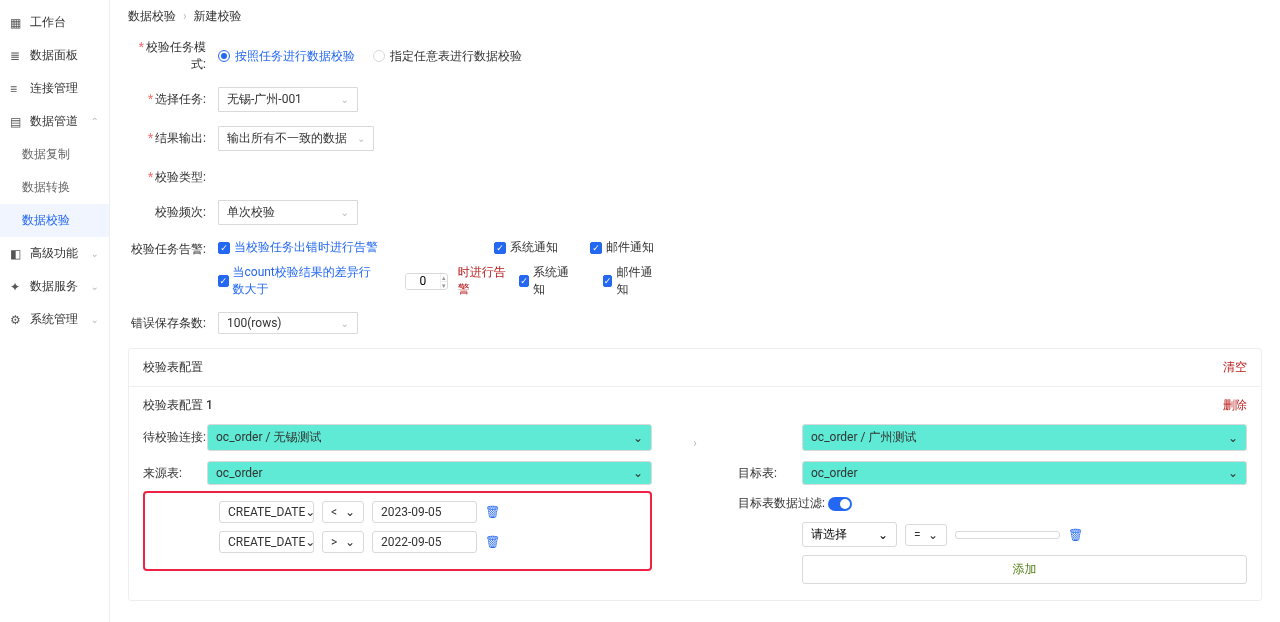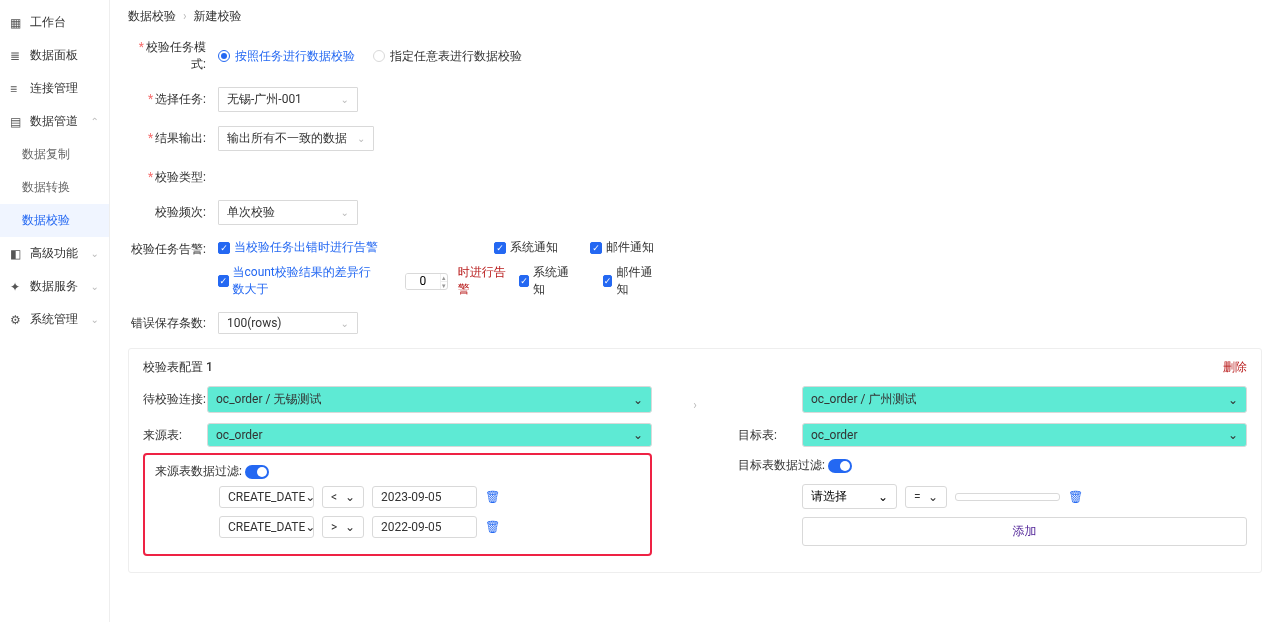--- a/index.html
+++ b/index.html
@@ -51,21 +51,21 @@
 .arrow-mid { width: 30px; display: flex; align-items: center; justify-content: center; color: #bbb; }
 .switch { width: 24px; height: 14px; border-radius: 7px; background: #2468f2; position: relative; display: inline-block; }
 .switch::after { content: ""; position: absolute; width: 10px; height: 10px; border-radius: 50%; background: #fff; top: 2px; right: 2px; }
 .filter-box { border: 2px solid #e24; border-radius: 4px; padding: 8px 10px; margin-top: -4px; }
 .filter-row { display: flex; align-items: center; gap: 8px; margin-bottom: 8px; }
 .filter-row .sel-s { border: 1px solid #d9d9d9; border-radius: 3px; padding: 3px 8px; display: flex; justify-content: space-between; align-items: center; background: #fff; }
 .filter-row .f1 { width: 95px; }
 .filter-row .f2 { width: 42px; }
 .filter-row .f3 { width: 105px; }
 .trash { color: #2468f2; cursor: pointer; }
-.btn-wide { width: 100%; text-align: center; padding: 5px; border: 1px solid #d9d9d9; border-radius: 3px; background: #fff; color: #4c1d95; cursor: pointer; }
+.btn-wide { width: 100%; text-align: center; padding: 5px; border: 1px solid #d9d9d9; border-radius: 3px; background: #fff; color: #4d7c0f; cursor: pointer; }
 .alarm-block { display: flex; flex-direction: column; gap: 8px; }
 .alarm-block .ar { display: flex; align-items: center; gap: 10px; }
 .ar .cright { margin-left: auto; display: flex; gap: 18px; }
 .gray-inp { color: #000000; }
 </style>
 </head>
 <body>
 
 <div class="layout">
   <div class="sidebar">
@@ -207,20 +207,24 @@
 
     <div class="form-row">
       <div class="form-label"><span>错误保存条数:</span></div>
       <div class="select">
           <span>100(rows)</span>
           <span class="caret">⌄</span>
         </div>
     </div>
 
     <div class="panel">
+      <div class="panel-head">
+        <span>校验表配置</span>
+        <span class="link">清空</span>
+      </div>
       <div class="panel-body">
         <div class="sub-head">
           <span>校验表配置 1</span>
           <span class="link">删除</span>
         </div>
 
         <div class="cols">
           <div class="col">
             <div class="fld">
               <span class="lab">待校验连接:</span>
@@ -260,24 +264,20 @@
                   <span>oc_order</span>
                   <span class="caret">⌄</span>
                 </div>
             </div>
           </div>
         </div>
 
         <div class="cols" style="align-items:flex-start;">
           <div class="col">
             <div class="filter-box">
-              <div class="fld" style="margin-bottom:6px;">
-                <span class="lab" style="width:90px;">来源表数据过滤:</span>
-                <span class="switch"></span>
-              </div>
               <div style="padding-left:64px;">
                 <div class="filter-row">
                   <div class="sel-s f1">
                       <span>CREATE_DATE</span>
                       <span class="caret">⌄</span>
                     </div>
                   <div class="sel-s f2">
                       <span>&lt;</span>
                       <span class="caret">⌄</span>
                     </div>

